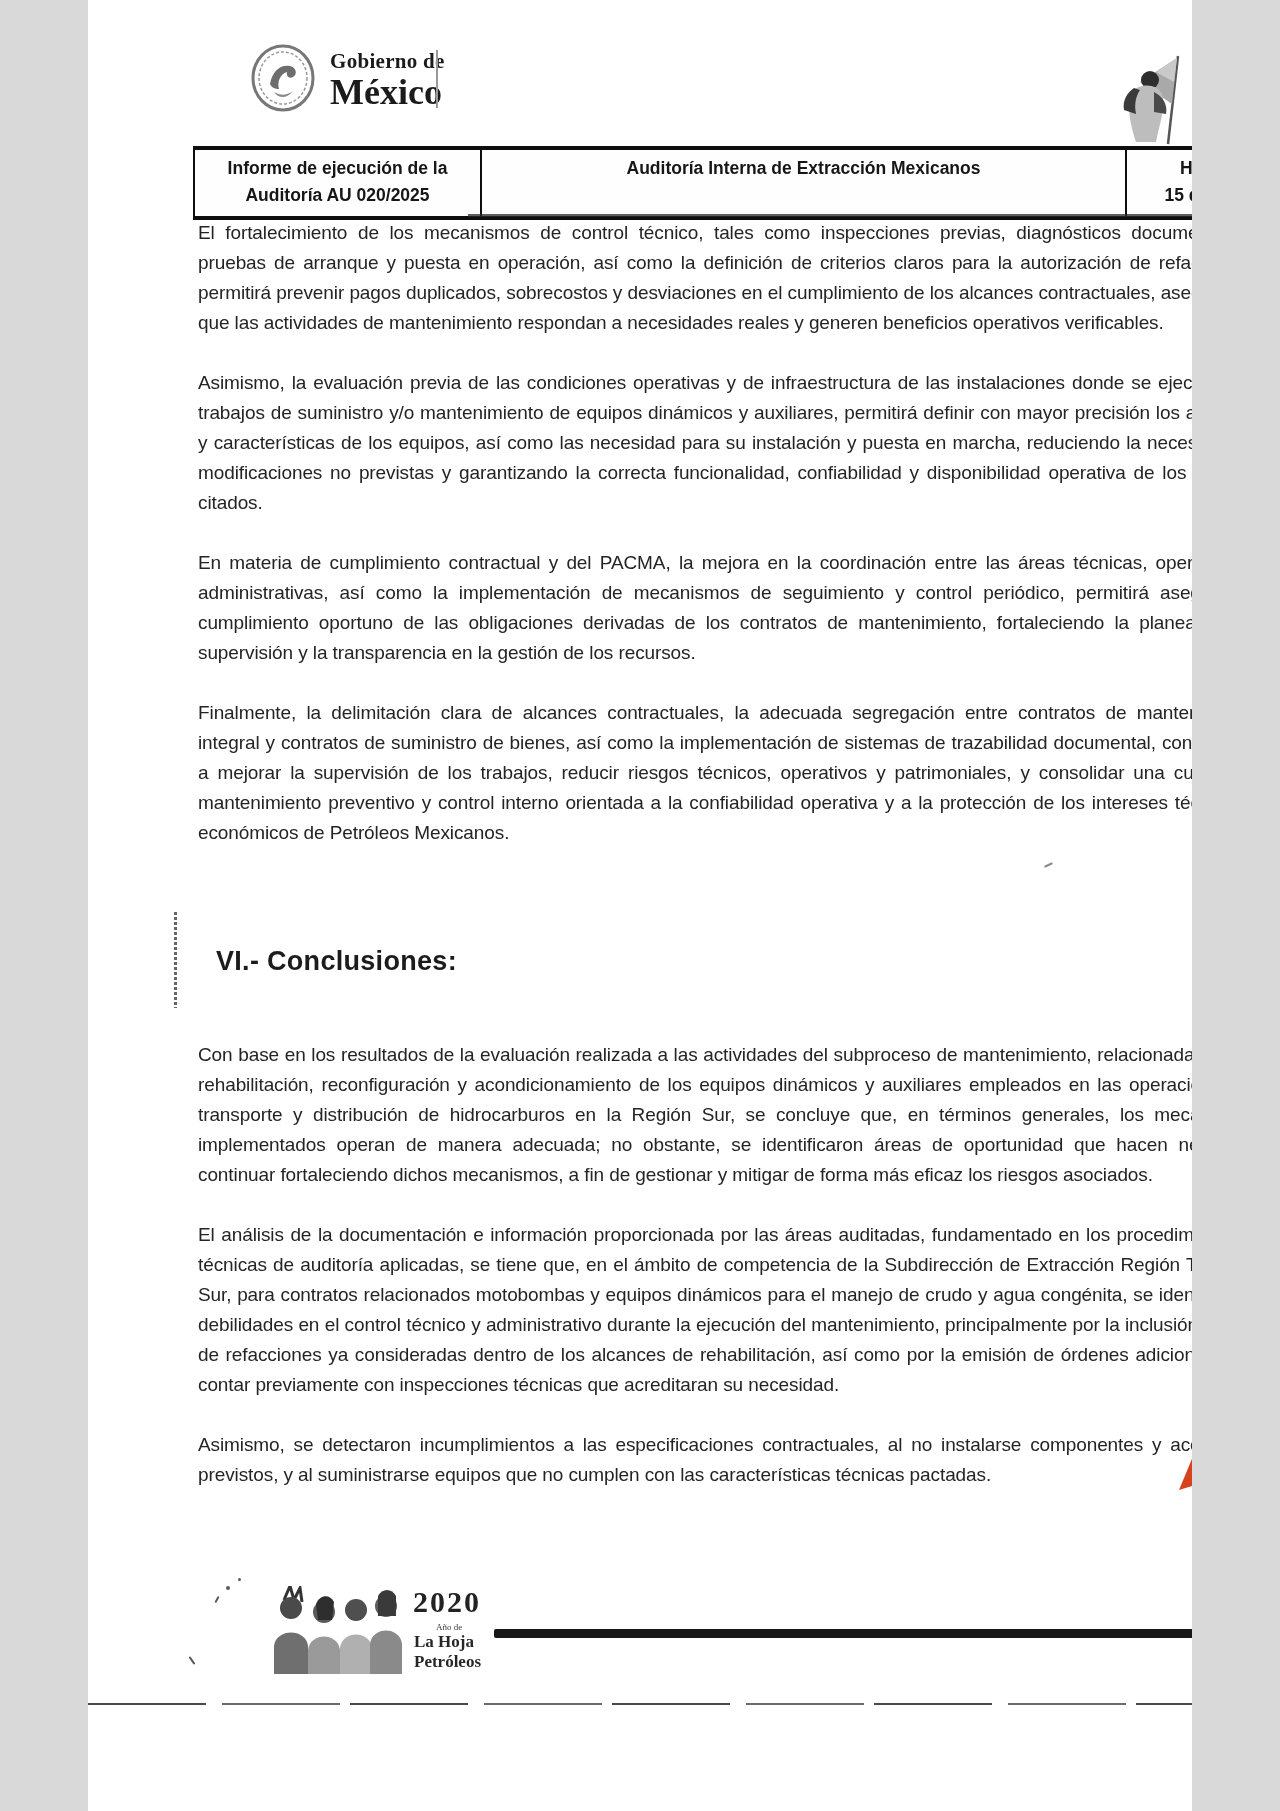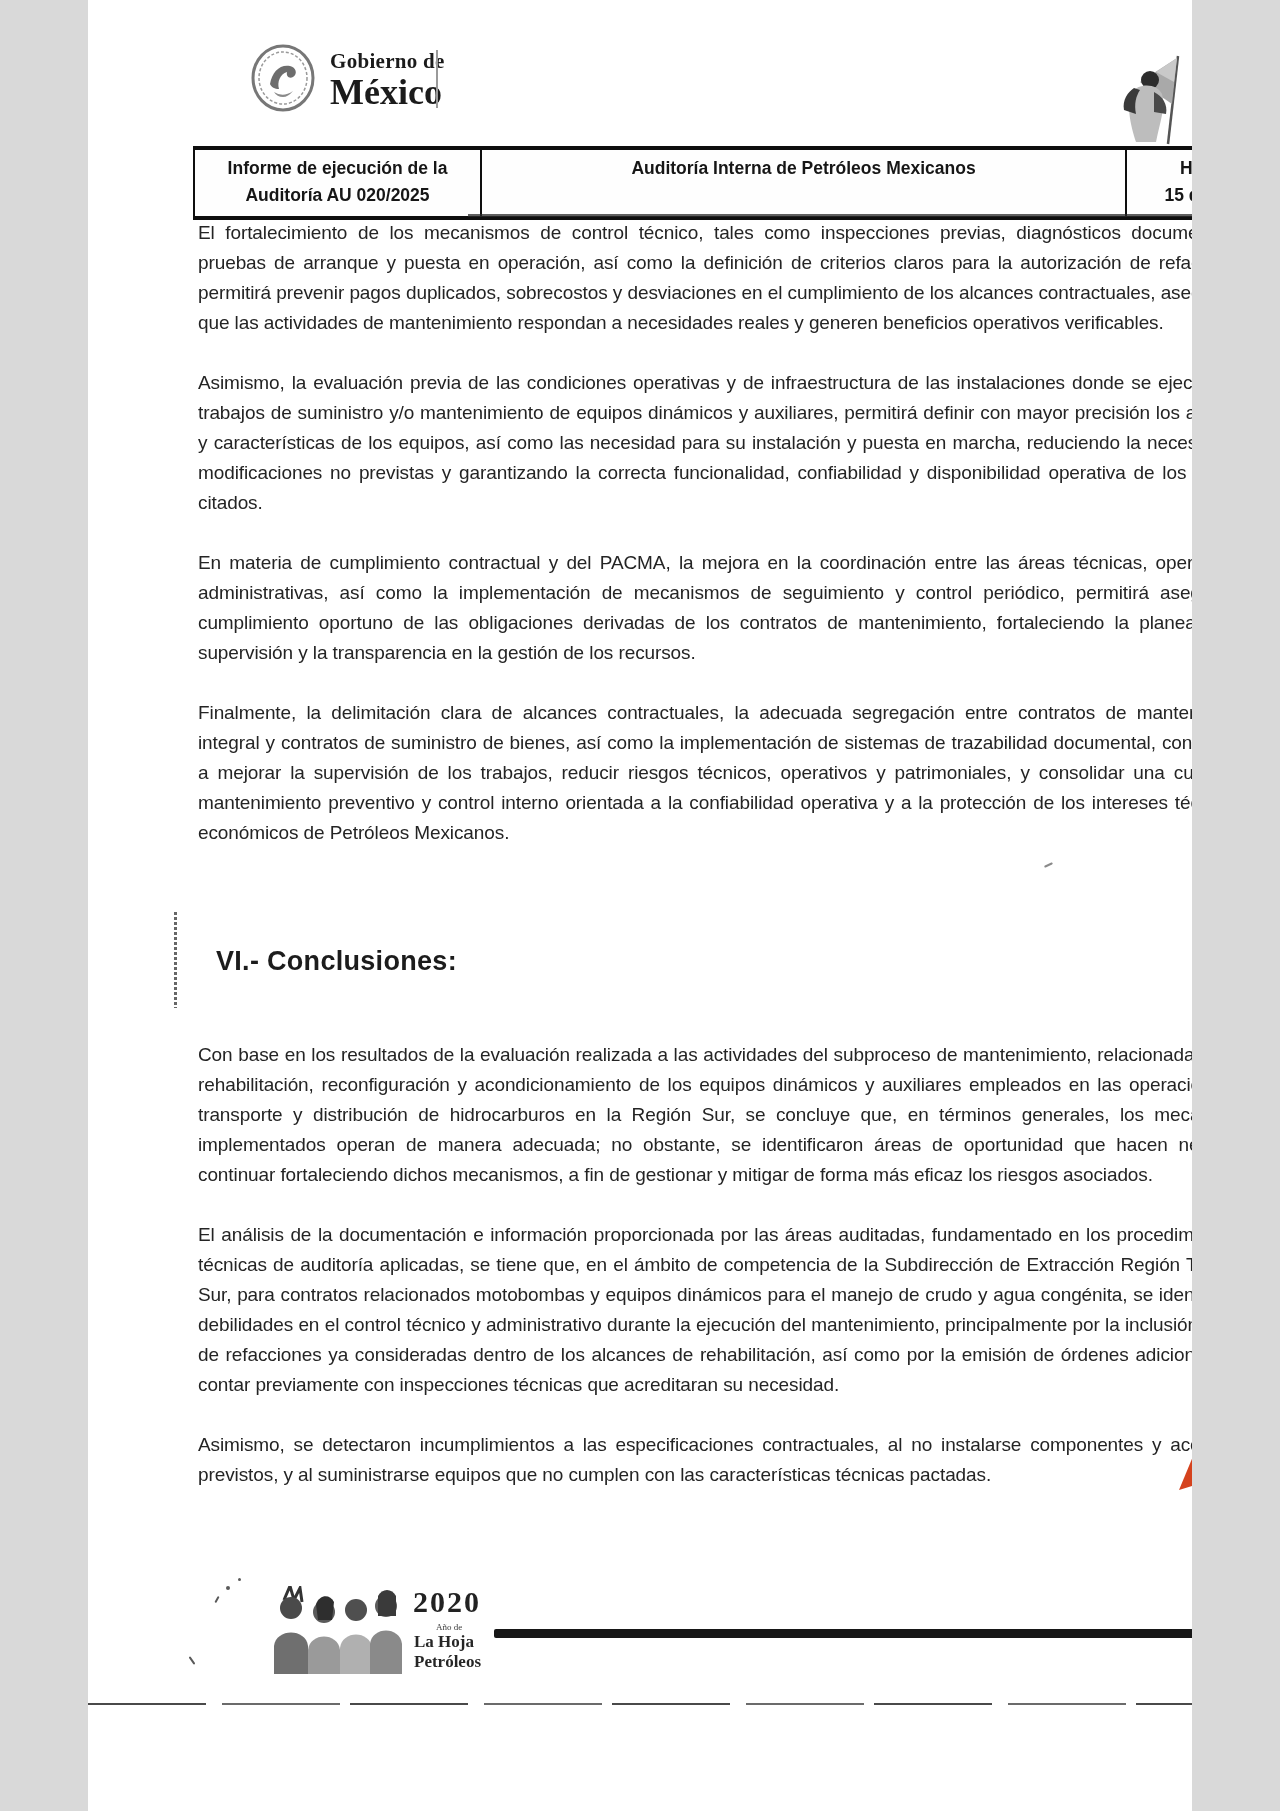--- a/index.html
+++ b/index.html
@@ -108,21 +108,21 @@
       <path d="M44 40 C52 44 58 52 56 62 L44 60 Z" fill="#4a4a4a"></path>
     </svg>
   </div>
 
   <div class="doc-table">
     <div class="doc-cell">
       <div>Informe de ejecución de la</div>
       <div>Auditoría AU 020/2025</div>
     </div>
     <div class="doc-cell">
-      <div>Auditoría Interna de Petróleos Mexicanos</div>
+      <div>Auditoría Interna de Extracción Mexicanos</div>
     </div>
     <div class="doc-cell">
       <div>Hoja</div>
       <div>15 de 17</div>
     </div>
   </div>
   <div class="table-smudge"></div>
 
   <div class="body-block-1">
     <p class="para">El fortalecimiento de los mecanismos de control técnico, tales como inspecciones previas, diagnósticos documentados, pruebas de arranque y puesta en operación, así como la definición de criterios claros para la autorización de refacciones, permitirá prevenir pagos duplicados, sobrecostos y desviaciones en el cumplimiento de los alcances contractuales, asegurando que las actividades de mantenimiento respondan a necesidades reales y generen beneficios operativos verificables.</p>

